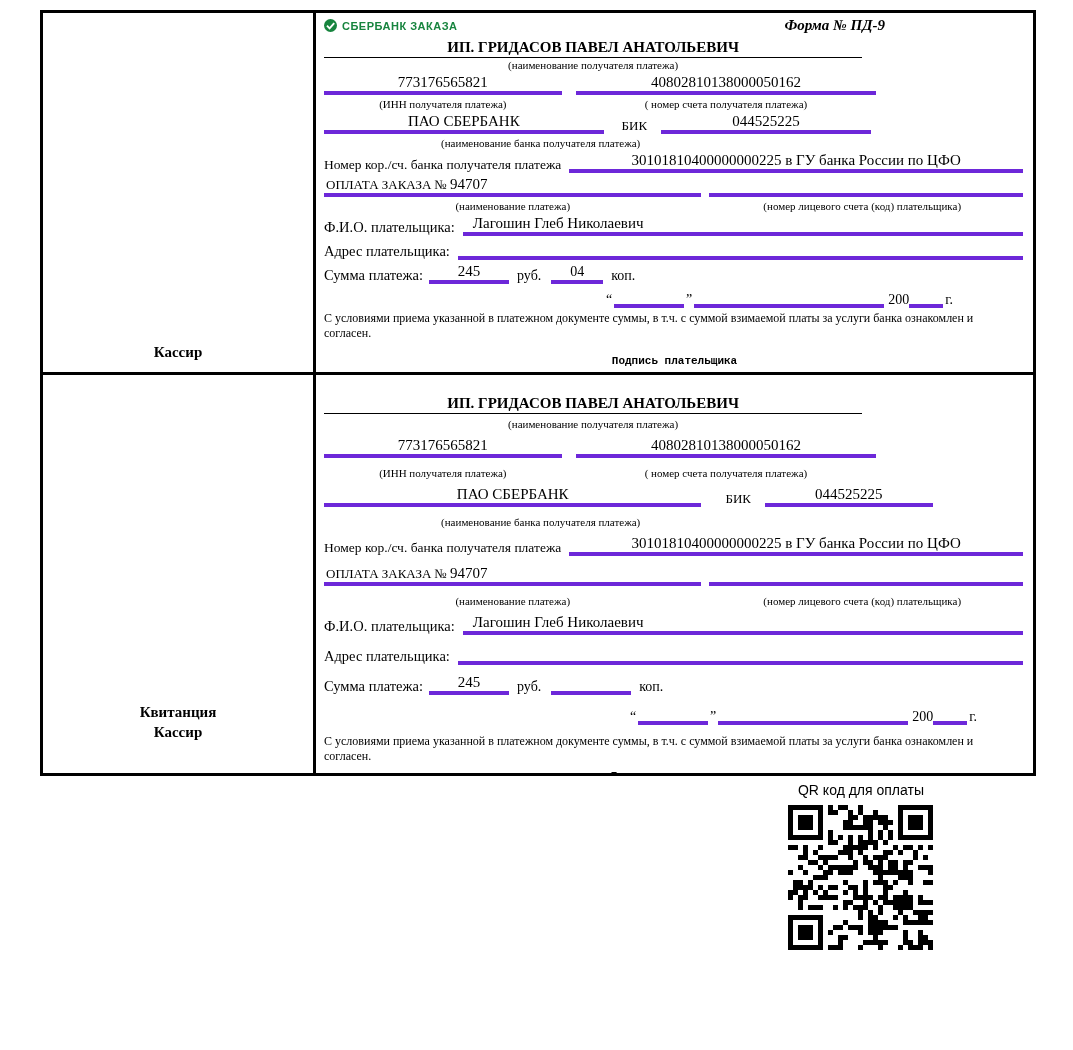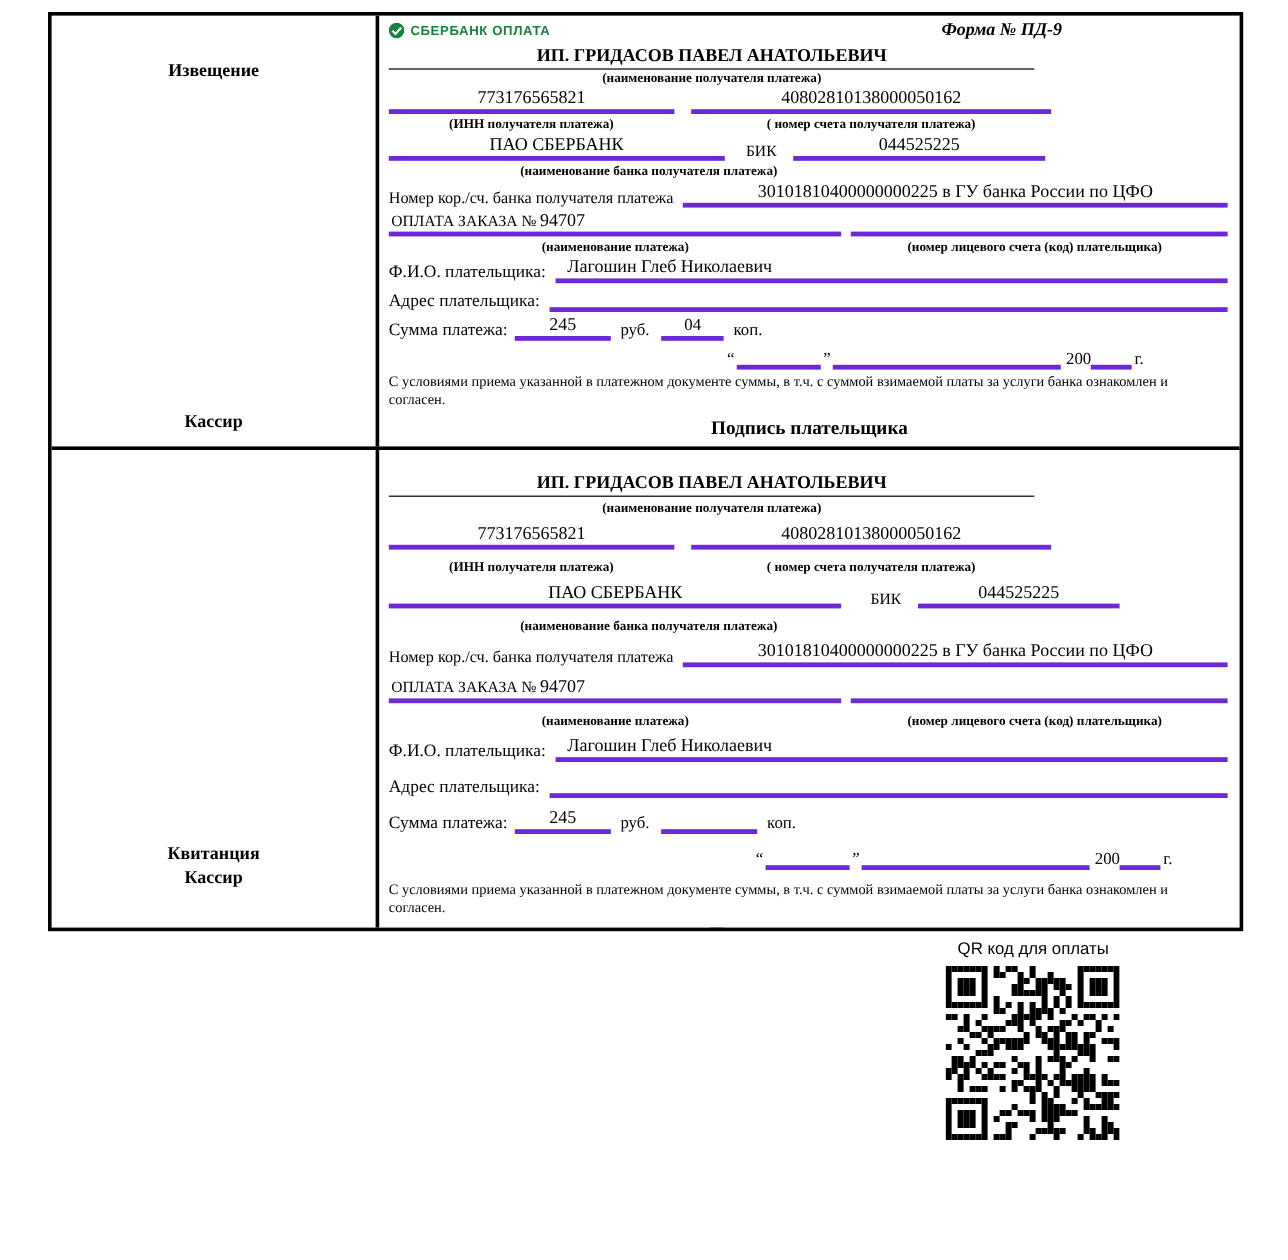--- a/index.html
+++ b/index.html
@@ -9,21 +9,21 @@
   .slip{display:flex;height:359px;border-bottom:3px solid #000;}
   .slip2{height:398px;border-bottom:none;}
   .side{width:270px;flex:none;border-right:3px solid #000;position:relative;}
   .side-label{position:absolute;left:0;width:100%;text-align:center;font-weight:bold;font-size:15px;}
   .content{flex:1;position:relative;padding:4px 10px 6px 8px;box-sizing:border-box;overflow:hidden;}
 
   .row{display:flex;align-items:flex-end;margin-bottom:3px;min-height:19px;}
   .slip2 .row{margin-bottom:9px;}
   .cap-row{display:flex;align-items:flex-start;min-height:13px;margin-bottom:2px;}
   .slip2 .cap-row{margin-bottom:6px;}
-  .cap{font-size:11px;text-align:center;font-weight:bold;}
+  .cap{font-size:11px;text-align:center;}
 
   .u{border-bottom:4px solid #6d28d9;text-align:center;font-size:15px;box-sizing:border-box;}
   .u.blank::after{content:"\00a0";}
 
   .header-row{display:flex;justify-content:space-between;align-items:flex-start;height:22px;margin-bottom:0;}
   .logo{display:flex;align-items:center;gap:5px;color:var(--sber-green);
         font-family:"Liberation Sans", sans-serif;font-weight:bold;font-size:11px;letter-spacing:.5px;margin-top:2px;}
   .forma{font-weight:bold;font-style:italic;font-size:15px;margin-right:138px;white-space:nowrap;}
 
   .title-u{width:77%;text-align:center;font-weight:bold;font-size:15px;border-bottom:1px solid #000;padding-bottom:1px;}
@@ -60,49 +60,48 @@
   .date-row{justify-content:flex-end;margin-right:70px;font-size:14px;}
   .slip2 .date-row{margin-right:46px;}
   .date-row .q{margin:0 2px;}
   .d-u1{width:70px;}
   .d-u2{width:190px;}
   .d-u3{width:34px;}
   .yr{margin-left:4px;}
   .g{margin-left:2px;}
 
   .agree{font-size:12px;line-height:1.28;width:99%;margin-top:2px;}
-  .sig{font-weight:bold;font-size:16px;}
+  .sig{font-weight:bold;font-size:11px;font-family:Liberation Mono, monospace;}
   .sig-notice{position:absolute;left:0;right:0;bottom:5px;text-align:center;}
   .sig-receipt{text-align:center;margin-top:5px;}
 
   .logo-mark{display:inline-block;width:13px;height:13px;flex:none;}
 
   .qr-block{position:absolute;left:788px;top:782px;width:146px;text-align:center;}
   .qr-caption{font-family:"Liberation Sans", sans-serif;font-size:14px;margin-bottom:7px;white-space:nowrap;}
   .qr-svg{display:block;width:145px;height:145px;}
 </style>
 </head>
 <body>
 
 <div class="page">
   <div class="form-outer">
 
     <section class="slip">
       <aside class="side">
-        <div class="side-label" style="top:38px">Извещение</div>
         <div class="side-label" style="bottom:11px">Кассир</div>
       </aside>
       <div class="content">
         <div class="header-row">
           <div class="logo">
             <svg class="logo-mark" viewBox="0 0 14 14">
               <circle cx="7" cy="7" r="7" fill="var(--sber-green)"></circle>
               <path d="M3.2 7.2 L6 10 L11 4.4" stroke="#fff" stroke-width="2" fill="none"></path>
             </svg>
-            <span>СБЕРБАНК ОПЛАТА</span>
+            <span>СБЕРБАНК ЗАКАЗА</span>
           </div>
           <div class="forma">Форма № ПД-9</div>
         </div>
 
         <div class="row title-row">
             <div class="title-u">ИП. ГРИДАСОВ ПАВЕЛ АНАТОЛЬЕВИЧ</div>
           </div>
         <div class="cap-row">
             <div class="cap cap-title">(наименование получателя платежа)</div>
           </div>

